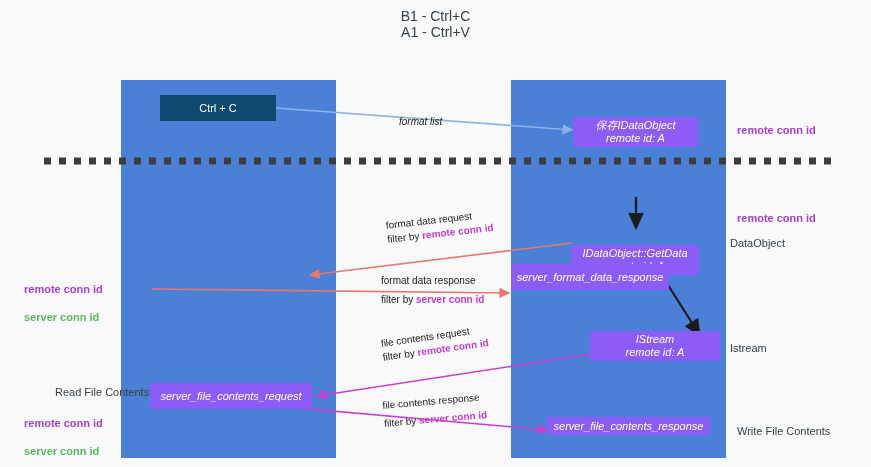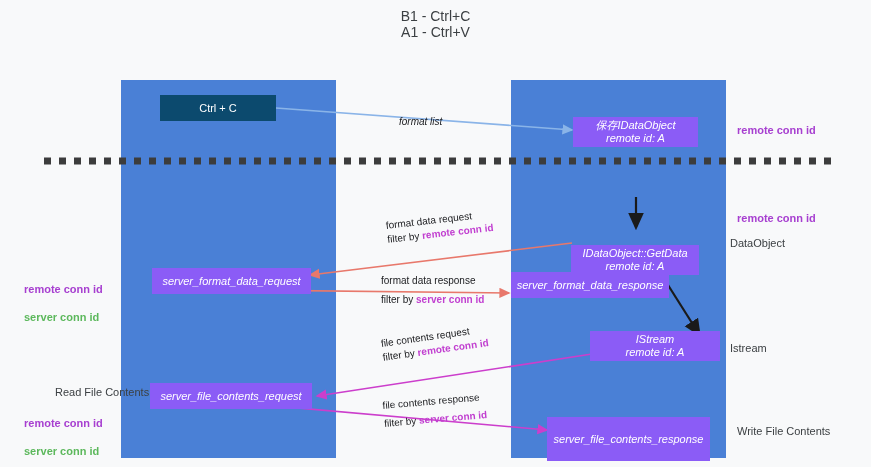--- a/index.html
+++ b/index.html
@@ -128,49 +128,46 @@
 
     <line x1="592" y1="354" x2="317" y2="396" stroke="#cc3ecc" stroke-width="1.6" marker-end="url(#ar-mag)"></line>
 
     <line x1="150" y1="395" x2="547" y2="430" stroke="#cc3ecc" stroke-width="1.6" marker-end="url(#ar-mag)"></line>
   </svg>
 
   <div class="node green" style="left:160px; top:95px; width:116px; height:26px;">
     <span class="ln">Ctrl + C</span>
   </div>
 
-  <div class="node orange" style="left:152px; top:268px; width:159px; height:26px;">
-    <span class="ln">server_format_data_request</span>
-  </div>
 
   <div class="node orange" style="left:150px; top:383px; width:162px; height:26px;">
     <span class="ln">server_file_contents_request</span>
   </div>
 
   <div class="node orange" style="left:573px; top:117px; width:125px; height:30px;">
     <span class="ln">保存IDataObject</span>
     <span class="ln">remote id: A</span>
   </div>
 
 
   <div class="node orange" style="left:571px; top:229px; width:128px; height:30px;margin-top:16px;">
     <span class="ln">IDataObject::GetData</span>
     <span class="ln">remote id: A</span>
   </div>
 
-  <div class="node orange" style="left:511px; top:272px; width:158px; height:26px;">
+  <div class="node orange" style="left:511px; top:264px; width:158px; height:26px;">
     <span class="ln">server_format_data_response</span>
   </div>
 
   <div class="node orange" style="left:590px; top:331px; width:130px; height:30px;">
     <span class="ln">IStream</span>
     <span class="ln">remote id: A</span>
   </div>
 
-  <div class="node orange" style="left:547px; top:417px; width:163px; height:44px;">
+  <div class="node orange" style="left:547px; top:417px; width:163px; height:18px;">
     <span class="ln">server_file_contents_response</span>
   </div>
 
   <div class="edge-label" style="left:399px; top:115px;font-style:italic;">
     <span>format list</span>
   </div>
 
   <div class="edge-label rot" style="left:385px; top:219px; transform: rotate(-6.5deg);">
     <div>format data request</div>
     <div>

